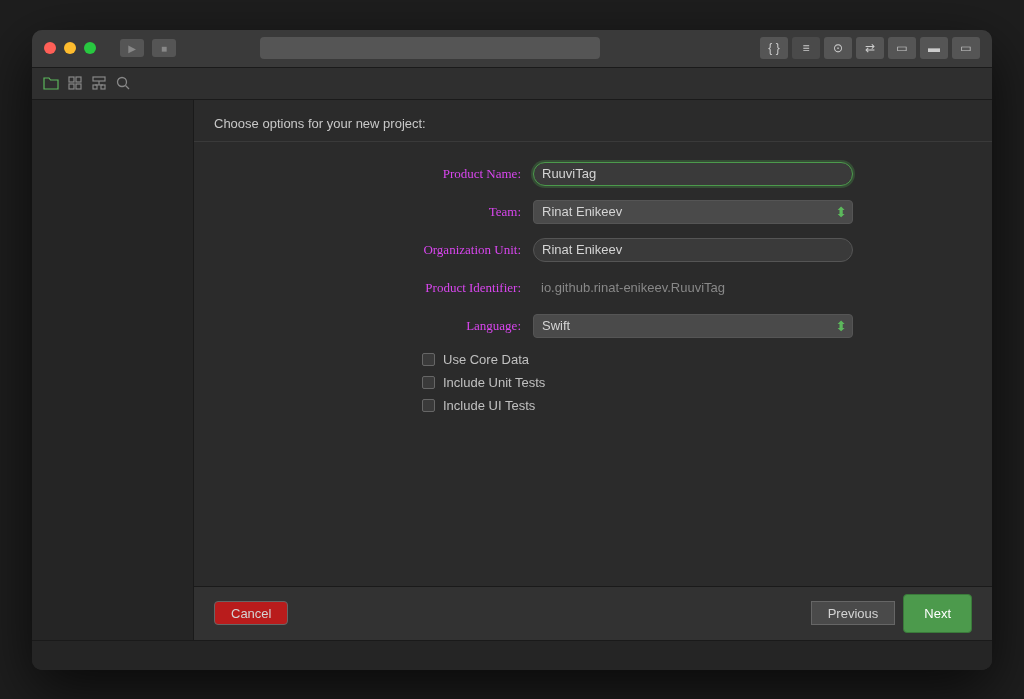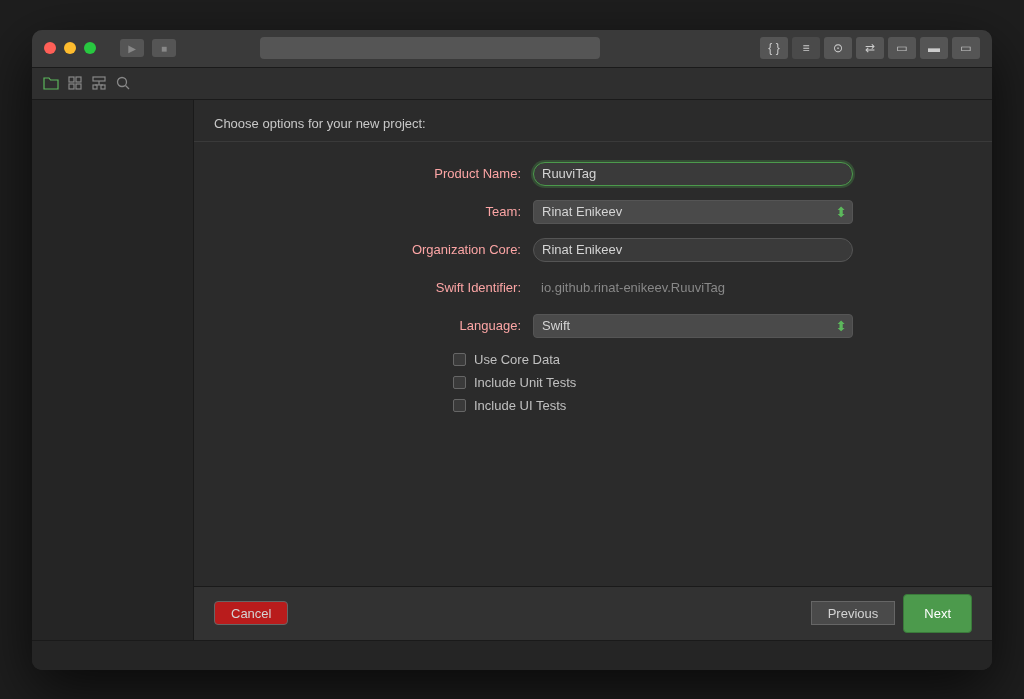--- a/index.html
+++ b/index.html
@@ -184,22 +184,23 @@
       align-items: center;
       margin-bottom: 14px;
       min-height: 24px;
     }
 
     .form-label {
       text-align: right;
       width: 200px;
       flex-shrink: 0;
       padding-right: 12px;
-      color: #fca5a5;
-      font-size: 13px;
+      color: #d946ef;
+      font-size: 13px;
+      font-family: Liberation Serif, serif;
     }
 
     .form-input {
       flex: 1;
       height: 24px;
       background: #3a3a3a;
       border: 1px solid #555;
       border-radius: 12px;
       color: #d4d4d4;
       font-size: 13px;
@@ -249,21 +250,21 @@
       padding: 0 8px;
     }
 
     .checkboxes-area {
       margin-top: 6px;
     }
 
     .checkbox-row {
       display: flex;
       align-items: center;
-      margin-left: 120px;
+      margin-left: 89px;
       margin-bottom: 8px;
       gap: 8px;
       text-align: right;
     }
 
     .checkbox {
       width: 13px;
       height: 13px;
       background: #3a3a3a;
       border: 1px solid #666;
@@ -449,27 +450,27 @@
               <div class="form-label">Team:</div>
               <div class="form-select-wrapper">
                 <select class="form-select">
                   <option>Rinat Enikeev</option>
                 </select>
                 <span class="select-arrow">⬍</span>
               </div>
             </div>
 
             <div class="form-row">
-              <div class="form-label">Organization Core:</div>
+              <div class="form-label">Organization Unit:</div>
               <input type="text" class="form-input" value="Rinat Enikeev" style="">
             </div>
 
 
             <div class="form-row">
-              <div class="form-label">Swift Identifier:</div>
+              <div class="form-label">Product Identifier:</div>
               <div class="bundle-id-text">io.github.rinat-enikeev.RuuviTag</div>
             </div>
 
             <div class="form-row">
               <div class="form-label">Language:</div>
               <div class="form-select-wrapper">
                 <select class="form-select">
                   <option>Swift</option>
                 </select>
                 <span class="select-arrow">⬍</span>

